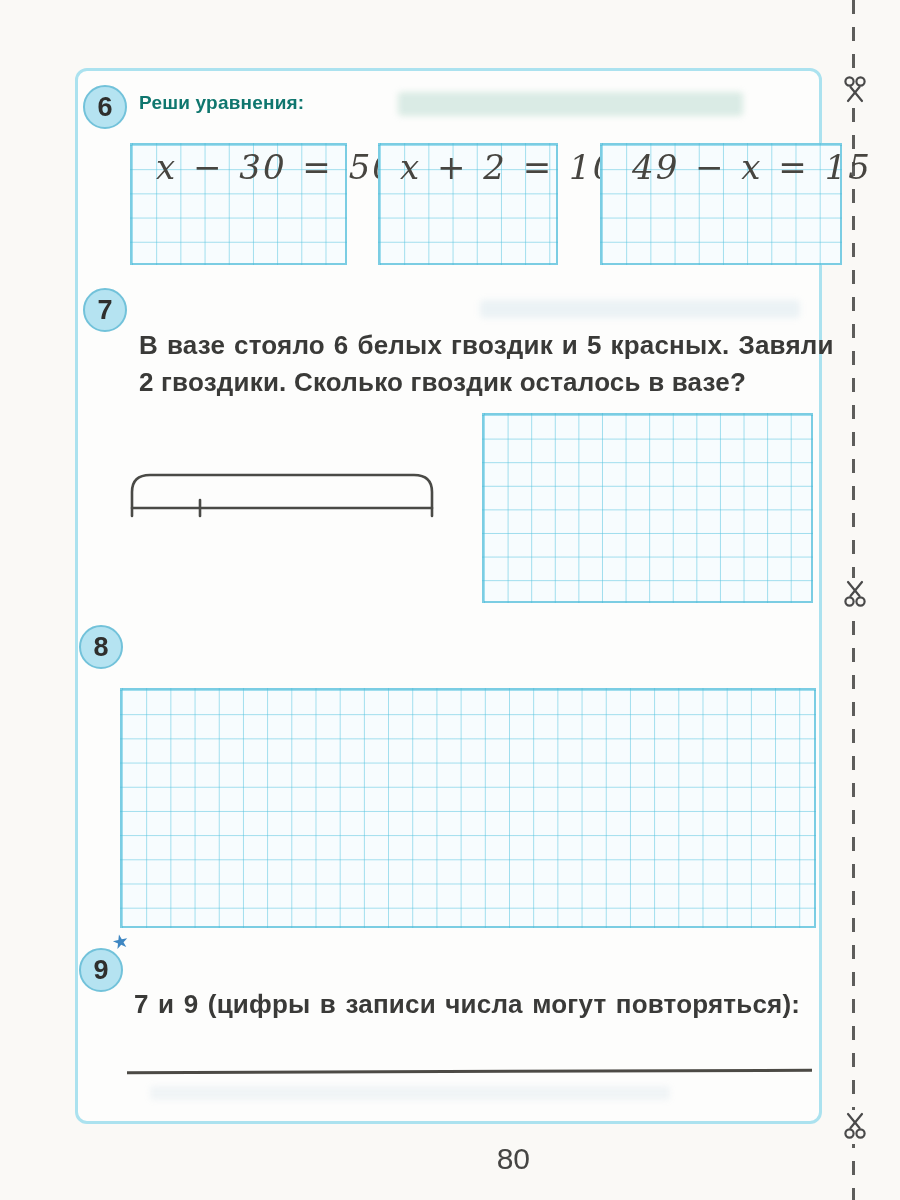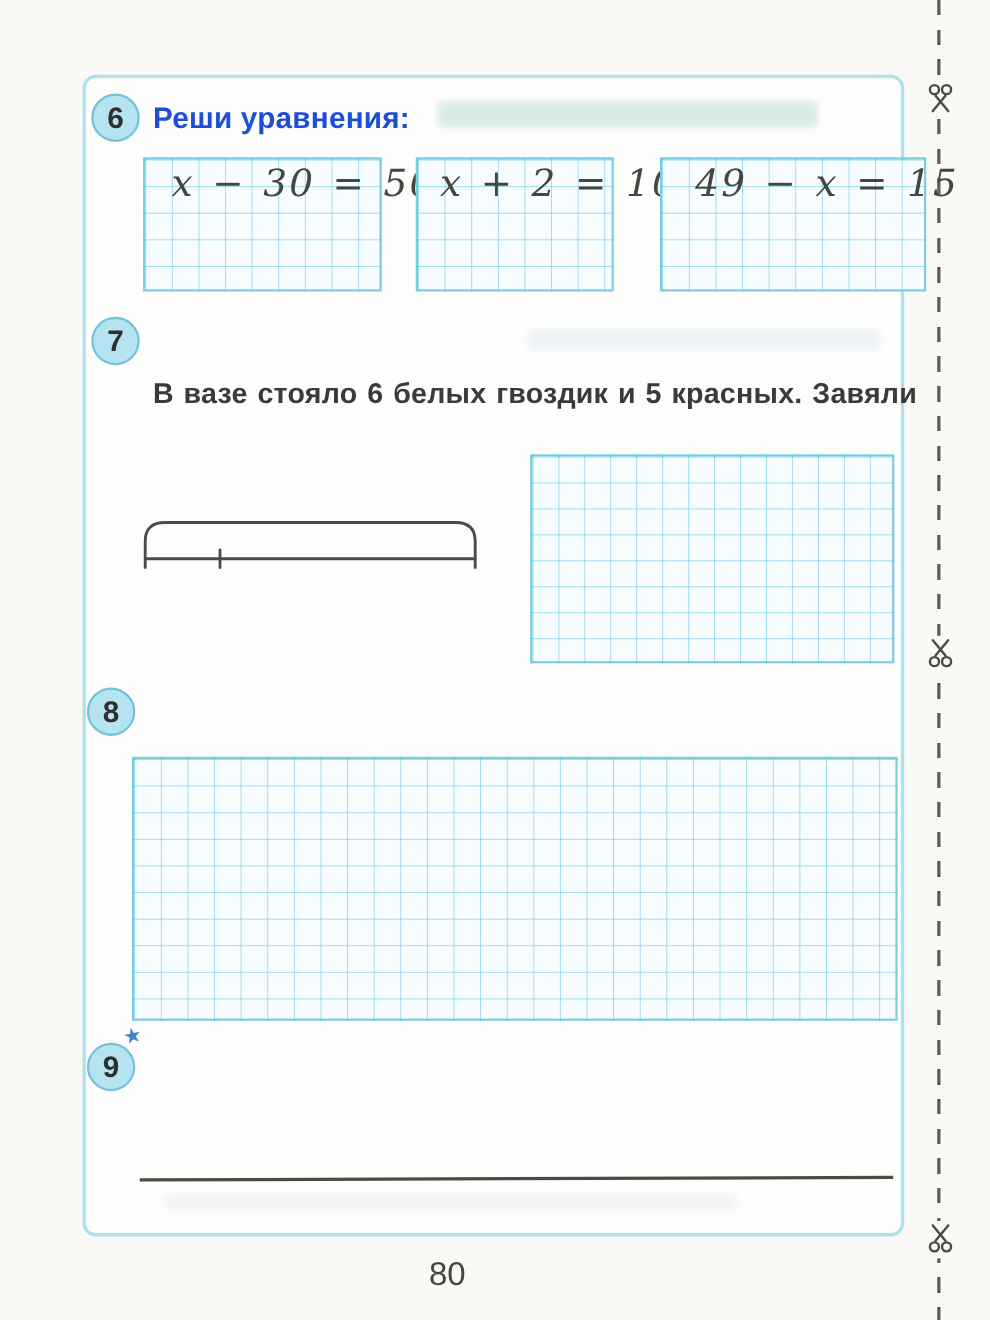--- a/index.html
+++ b/index.html
@@ -34,21 +34,21 @@
     background:#b5e3f1;border:2.5px solid #72c2da;
     box-sizing:border-box;
     display:flex;align-items:center;justify-content:center;
     font-size:27px;font-weight:bold;color:#2f2f2d;
   }
   .star{
     position:absolute;font-size:19px;color:#3f87c2;transform:rotate(-12deg);
     font-weight:normal;
   }
   .title{
-    position:absolute;font-size:27px;font-weight:bold;color:#1d4ed8;
+    position:absolute;font-size:19px;font-weight:bold;color:#0f766e;
     letter-spacing:.2px;white-space:nowrap;
   }
   .bodyline{
     position:absolute;font-size:26px;font-weight:bold;color:#3a3a38;
     letter-spacing:.2px;white-space:nowrap;
   }
   
   .grid{
     position:absolute;box-sizing:border-box;
     background-color:#f7fcfe;
@@ -64,21 +64,21 @@
     font-family:"DejaVu Serif", serif;font-style:italic;
     font-size:34px;color:#474540;letter-spacing:2px;word-spacing:3px;
     white-space:nowrap;
   }
   .answer-line{
     position:absolute;left:127px;top:1070px;width:685px;height:3px;
     background:#4c4a45;transform:rotate(-.2deg);
   }
   .page-number{
     position:absolute;left:390px;top:1142px;width:140px;
-    text-align:left;font-size:30px;color:#454543;
+    text-align:right;font-size:30px;color:#454543;
   }
   
   .ghost{position:absolute;border-radius:4px;filter:blur(3px);}
   .g1{left:398px;top:92px;width:345px;height:24px;background:rgba(140,195,175,.30);}
   .g2{left:480px;top:300px;width:320px;height:18px;background:rgba(140,185,210,.16);}
   .g3{left:150px;top:1086px;width:520px;height:14px;background:rgba(130,165,200,.10);}
   .diagram{position:absolute;left:128px;top:462px;}
 </style>
 </head>
 <body>
@@ -135,21 +135,22 @@
   <div class="grid cell24" style="left:378px;top:143px;width:180px;height:122px">
     <div class="equation" style="left:20px;top:2px">x + 2 = 10</div>
   </div>
   <div class="grid cell24" style="left:600px;top:143px;width:242px;height:122px">
     <div class="equation" style="left:30px;top:2px">49 − x = 15</div>
   </div>
 
   <div class="badge" style="left:83px;top:288px">
     <span>7</span>
   </div>
-  <div class="bodyline" style="left:139px;top:342px;word-spacing:1.5px">В вазе стояло 6 белых гвоздик и 5 красных. Завяли</div>
+  <div class="bodyline" style="left:139px;top:330px;word-spacing:1.5px">В вазе стояло 6 белых гвоздик и 5 красных. Завяли</div>
+  <div class="bodyline" style="left:139px;top:367px">2 гвоздики. Сколько гвоздик осталось в вазе?</div>
 
   <svg class="diagram" width="308" height="62" viewBox="0 0 308 62">
     <g fill="none" stroke="#4a4a46" stroke-width="2.6" stroke-linecap="round">
       <path d="M4,54 L4,30 Q4,13 22,13 L286,13 Q304,13 304,30 L304,54"></path>
       <path d="M4,46 L304,46"></path>
       <path d="M72,38 L72,54"></path>
     </g>
   </svg>
 
   <div class="grid cell236" style="left:482px;top:413px;width:331px;height:190px"></div>
@@ -157,18 +158,19 @@
   <div class="badge" style="left:79px;top:625px">
     <span>8</span>
   </div>
 
   <div class="grid cell24" style="left:120px;top:688px;width:696px;height:240px"></div>
 
   <div class="star" style="left:112px;top:930px">★</div>
   <div class="badge" style="left:79px;top:948px">
     <span>9</span>
   </div>
+  <div class="bodyline" style="left:134px;top:989px;word-spacing:2px">7 и 9 (цифры в записи числа могут повторяться):</div>
 
   <div class="answer-line"></div>
 
   <div class="page-number">80</div>
 
 </div>
 
 </body></html>

